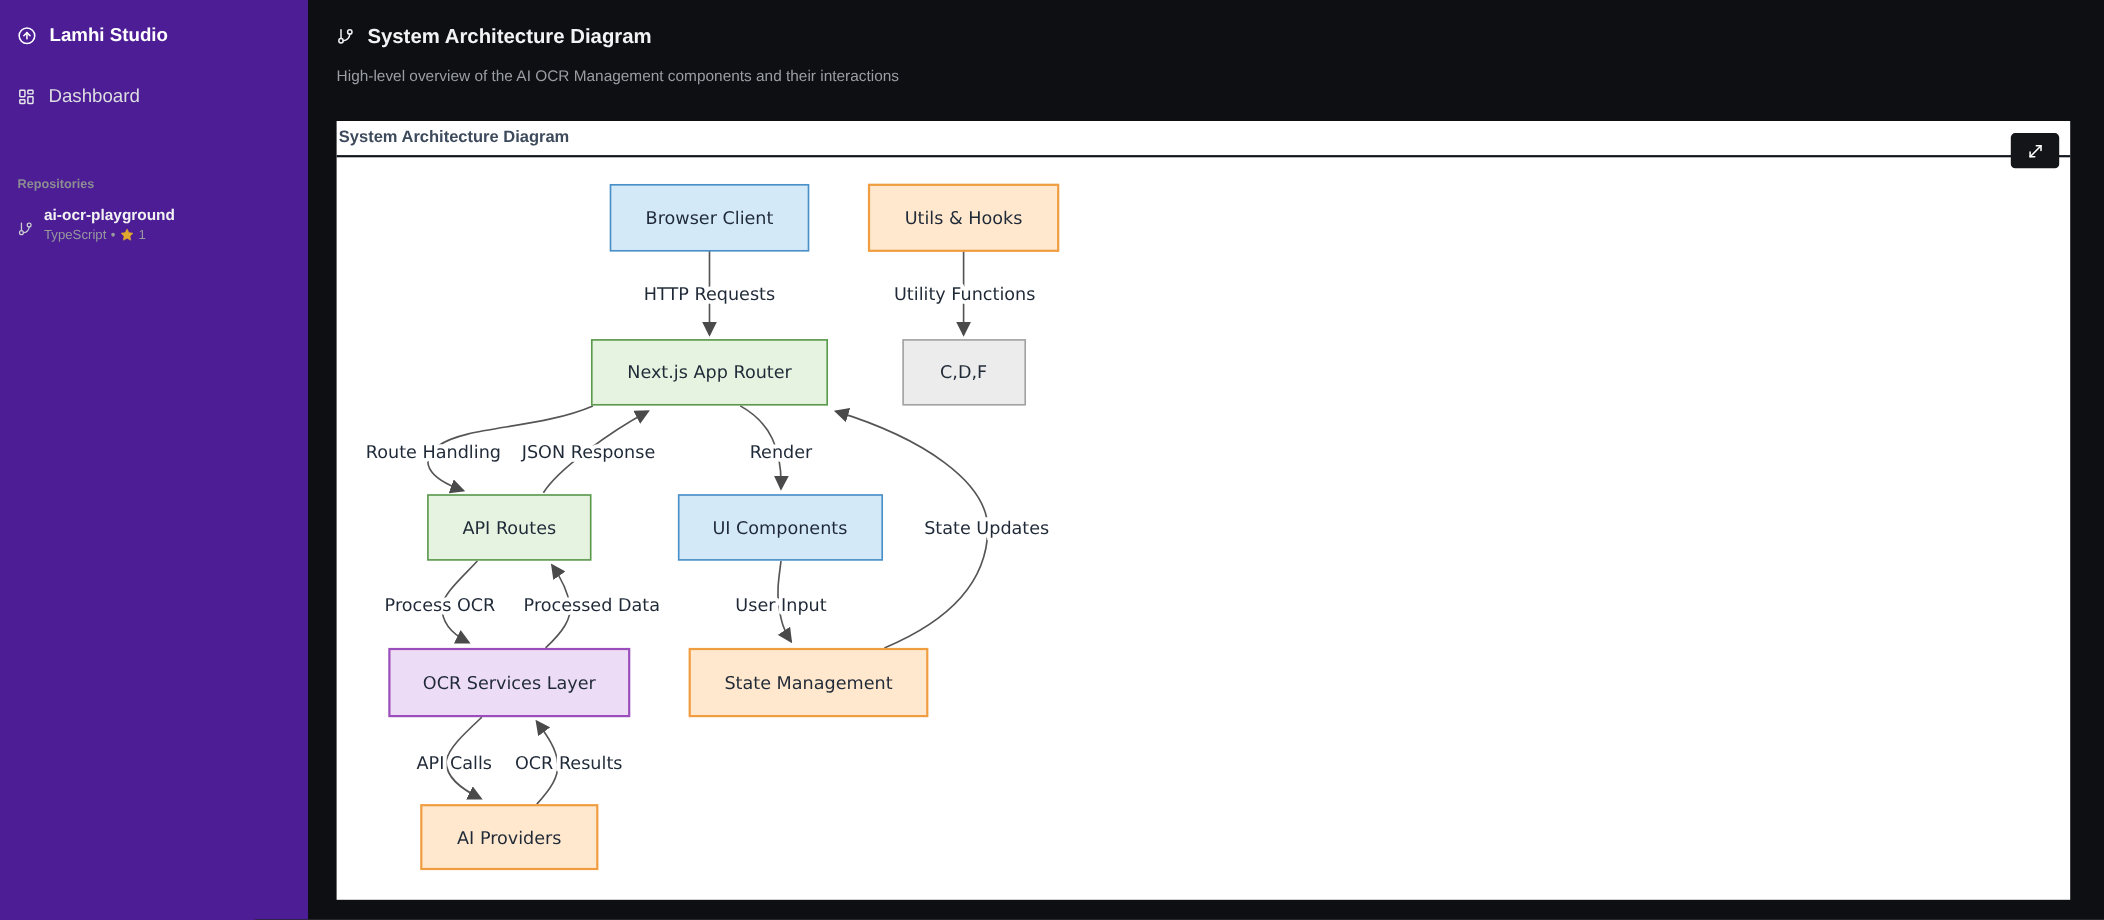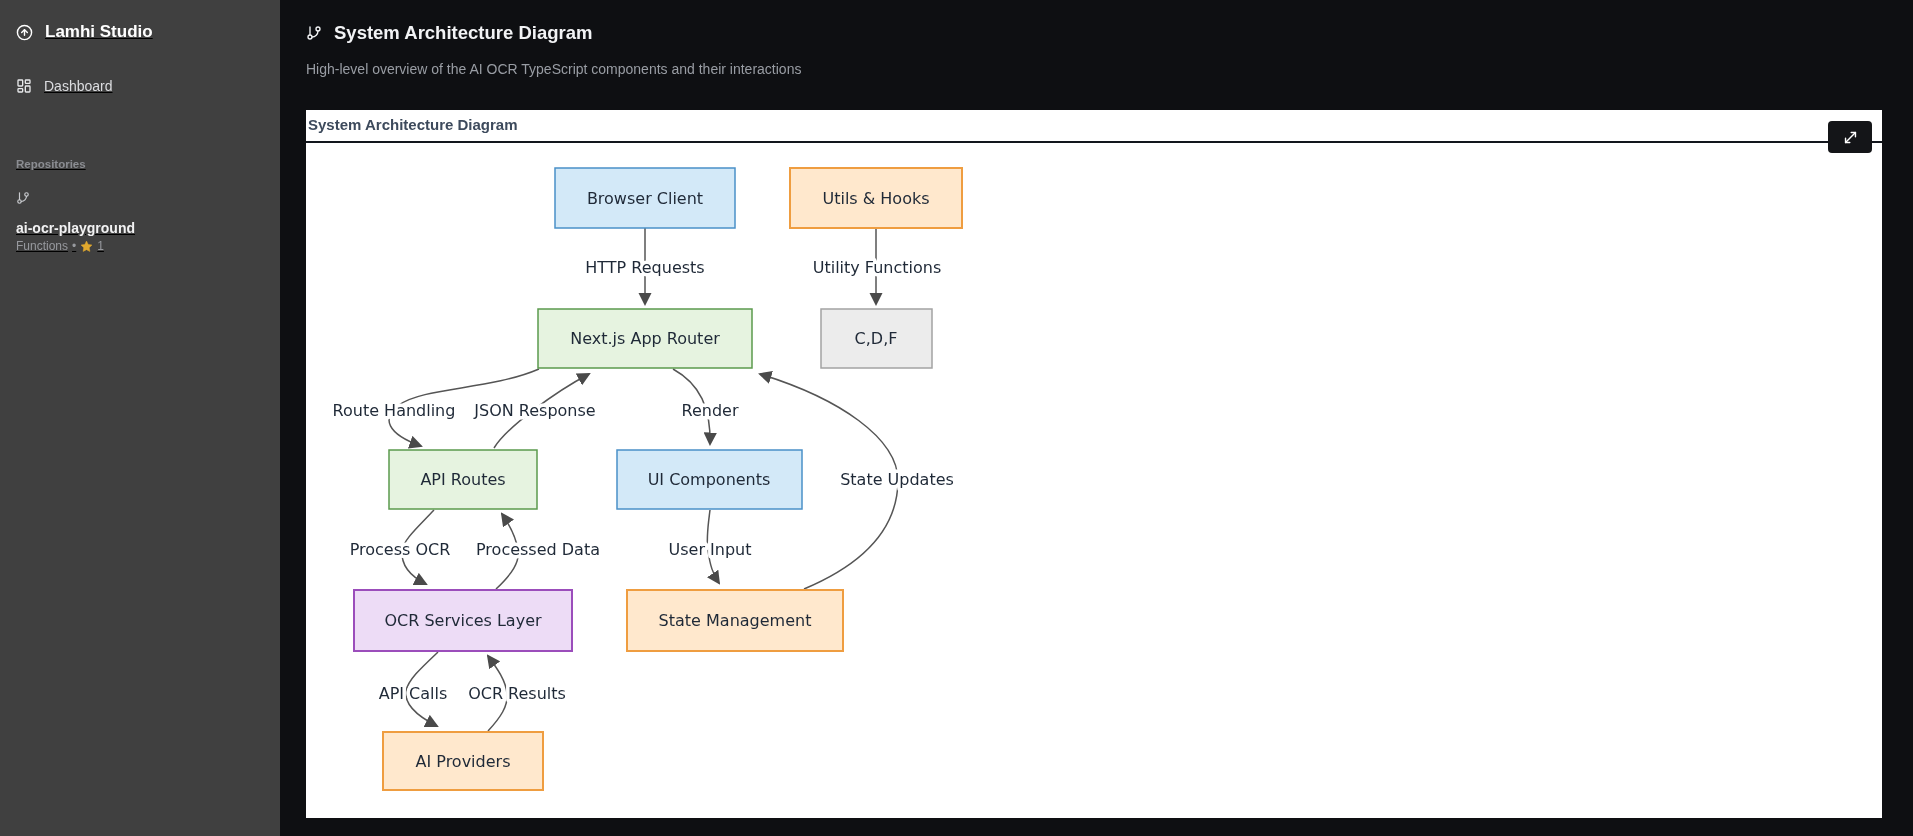--- a/index.html
+++ b/index.html
@@ -2,28 +2,28 @@
 <html><head>
 <meta charset="utf-8">
 <style>
   * { margin:0; padding:0; box-sizing:border-box; }
   html,body { width:1913px; height:836px; overflow:hidden; background:#0e0f12;
               font-family:"Liberation Sans", sans-serif; }
   .app { position:relative; width:1913px; height:836px; background:#0e0f12; }
 
   
   .sidebar { position:absolute; left:0; top:0; width:280px; height:836px;
-             background:#404040; padding:22px 16px 0 16px;text-decoration:underline; }
+             background:#4c1d95; padding:22px 16px 0 16px; }
   .brand { display:flex; align-items:center; gap:12px; cursor:pointer; }
   .brand-name { color:#ffffff; font-size:17px; font-weight:bold; }
   .icon { flex:0 0 auto; display:block; }
   .nav-item { display:flex; align-items:center; gap:12px; margin-top:36px;
-              color:#dcdde0; font-size:14px; cursor:pointer; }
+              color:#dcdde0; font-size:17px; cursor:pointer; }
   .section-label { margin-top:64px; color:#8b8d92; font-size:11.5px; font-weight:bold; }
-  .repo-item { display:flex; align-items:flex-start; gap:10px; margin-top:13px; cursor:pointer;flex-direction:column; }
+  .repo-item { display:flex; align-items:flex-end; gap:10px; margin-top:13px; cursor:pointer; }
   .repo-name { color:#f2f2f3; font-size:14px; font-weight:bold; }
   .repo-meta { margin-top:3px; display:flex; align-items:center; gap:4px;
                color:#97999e; font-size:12px; }
 
   
   .main { position:absolute; left:280px; top:0; width:1633px; height:612px; }
   .page-header { position:absolute; left:26px; top:22px; }
   .page-title-row { display:flex; align-items:center; gap:12px; }
   .page-title { color:#f2f3f5; font-size:18.5px; font-weight:bold; }
   .page-subtitle { margin-top:17px; color:#999da4; font-size:14px; }
@@ -83,21 +83,21 @@
     <div class="repo-item">
       <svg class="icon" style="margin-top:3px" width="14" height="24" viewBox="0 0 24 24" fill="none" stroke="#c9cbcf" stroke-width="2" stroke-linecap="round" stroke-linejoin="round">
         <line x1="6" x2="6" y1="3" y2="15"></line>
           <circle cx="18" cy="6" r="3"></circle>
           <circle cx="6" cy="18" r="3"></circle>
           <path d="M18 9a9 9 0 0 1-9 9"></path>
       </svg>
       <div class="repo-text">
         <div class="repo-name">ai-ocr-playground</div>
         <div class="repo-meta">
-          <span>Functions</span>
+          <span>TypeScript</span>
           <span>•</span>
           <svg class="icon" width="13" height="13" viewBox="0 0 24 24" fill="#e0a82e" stroke="#e0a82e" stroke-width="1">
             <polygon points="12 2 15.09 8.26 22 9.27 17 14.14 18.18 21.02 12 17.77 5.82 21.02 7 14.14 2 9.27 8.91 8.26"></polygon>
           </svg>
           <span>1</span>
         </div>
       </div>
     </div>
   </aside>
 
@@ -106,21 +106,21 @@
     <div class="page-header">
       <div class="page-title-row">
         <svg class="icon" width="16" height="16" viewBox="0 0 24 24" fill="none" stroke="#f2f3f5" stroke-width="2" stroke-linecap="round" stroke-linejoin="round">
           <line x1="6" x2="6" y1="3" y2="15"></line>
             <circle cx="18" cy="6" r="3"></circle>
             <circle cx="6" cy="18" r="3"></circle>
             <path d="M18 9a9 9 0 0 1-9 9"></path>
         </svg>
         <h1 class="page-title">System Architecture Diagram</h1>
       </div>
-      <p class="page-subtitle">High-level overview of the AI OCR TypeScript components and their interactions</p>
+      <p class="page-subtitle">High-level overview of the AI OCR Management components and their interactions</p>
     </div>
 
     <section class="panel">
       <div class="panel-header">
         <span class="panel-title">System Architecture Diagram</span>
         <button class="expand-btn">
           <svg width="17" height="17" viewBox="0 0 24 24" fill="none" stroke="#ffffff" stroke-width="2" stroke-linecap="round" stroke-linejoin="round">
             <polyline points="13 5 19 5 19 11"></polyline>
               <polyline points="5 13 5 19 11 19"></polyline>
               <line x1="19" y1="5" x2="5" y2="19"></line>

